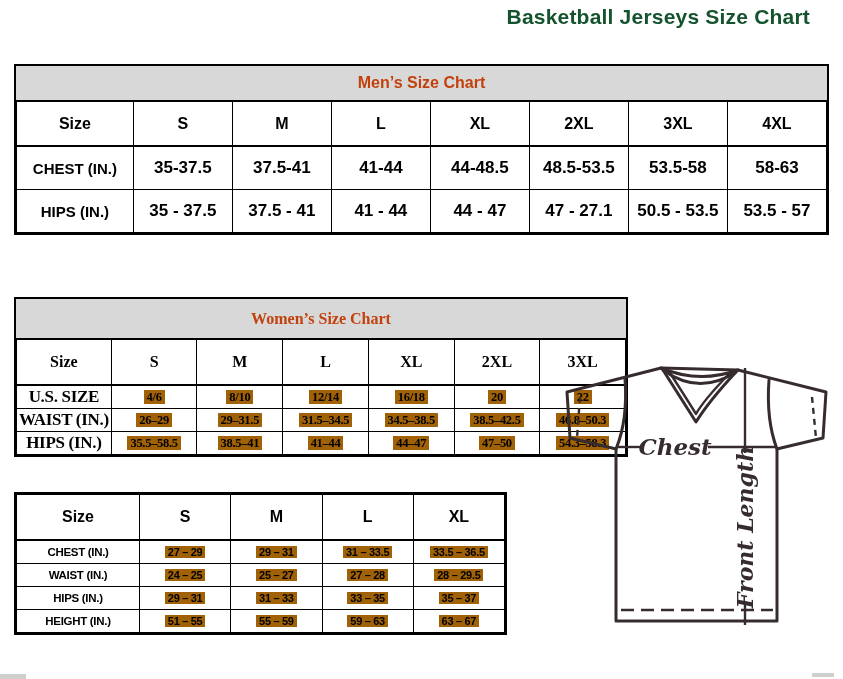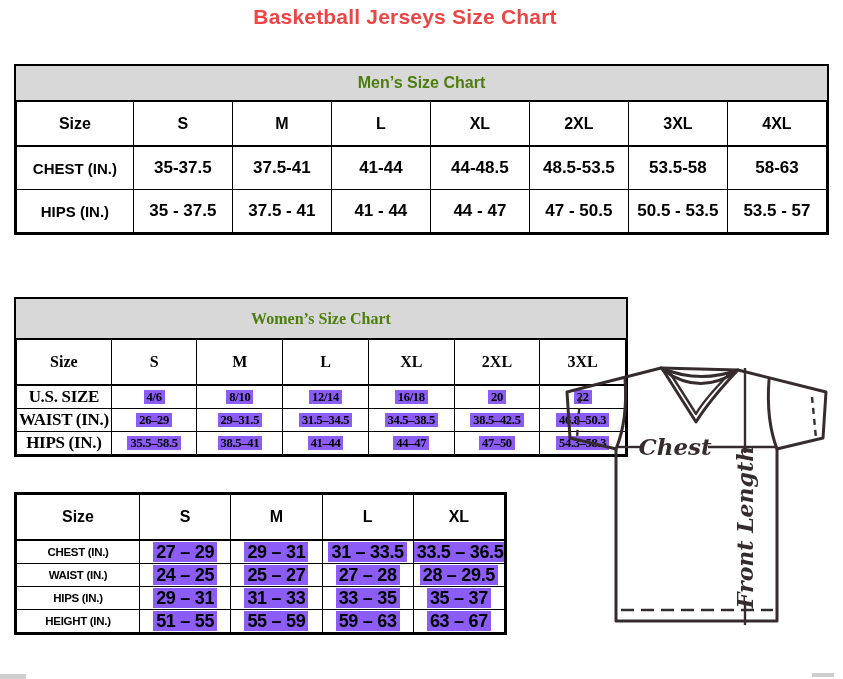--- a/index.html
+++ b/index.html
@@ -2,31 +2,31 @@
 <html><head>
 <meta charset="utf-8">
 <style>
   html,body { margin:0; padding:0; background:#ffffff; }
   body { font-family:"Liberation Sans", sans-serif; }
   .page {
     position:relative; width:843px; height:679px; background:#fff;
     overflow:hidden; margin:0 auto;
   }
   .page-title {
-    position:absolute; top:5px; left:0; width:810px; text-align:center;
-    font-size:21px; font-weight:bold; color:#ef4444; letter-spacing:0.2px;
+    position:absolute; top:5px; left:0; width:810px; text-align:right;
+    font-size:21px; font-weight:bold; color:#14532d; letter-spacing:0.2px;
   }
   
   .tbl-wrap {
     position:absolute; box-sizing:border-box; border:2px solid #000; background:#fff;
   }
   .tbl-bar {
     display:flex; align-items:center; justify-content:center;
     background:#d8d8d8; border-bottom:1px solid #000;
-    font-weight:bold; font-size:16px; color:#4d7c0f;
+    font-weight:bold; font-size:16px; color:#c2410c;
   }
   .tbl-wrap table {
     width:100%; border-collapse:collapse; table-layout:fixed;
   }
   .tbl-wrap th, .tbl-wrap td {
     border:1px solid #000; text-align:center; vertical-align:middle;
     font-weight:bold; color:#000; padding:0; overflow:hidden; white-space:nowrap;
   }
   .tbl-wrap thead th { border-bottom:2px solid #000; }
   
@@ -37,25 +37,25 @@
   .men-tbl td.rowlabel { font-size:15px; }
   
   .women-tbl .tbl-bar { height:39px; }
   .women-tbl thead th { height:44px; font-size:16px; }
   .women-tbl tbody td { height:22px; font-size:12.5px; letter-spacing:-0.3px; }
   .women-tbl th.first { width:15.4%; }
   .women-tbl td.rowlabel { font-size:17px; }
   
   .youth-tbl .tbl-bar { height:39px; }
   .youth-tbl thead th { height:44px; font-size:16px; }
-  .youth-tbl tbody td { height:22px; font-size:18px; letter-spacing:-0.3px; }
+  .youth-tbl tbody td { height:22px; font-size:11px; letter-spacing:-0.3px; }
   .youth-tbl th.first { width:25%; }
   .youth-tbl td.rowlabel { font-size:11.5px; }
   
-  .hl { background:#8b5cf6; padding:0 3px; }
+  .hl { background:#a16207; padding:0 3px; }
   
   .jersey-box { position:absolute; left:555px; top:358px; width:288px; height:310px; }
   .jersey-box svg { width:100%; height:100%; display:block; }
   .diagram-label {
     font-family:"DejaVu Serif", serif; font-style:italic; font-weight:bold;
   }
   
   .sb-frag { position:absolute; background:#cfcfcf; }
   .sb-frag.left  { left:0; top:674px; width:26px; height:5px; }
   .sb-frag.right { left:812px; top:673px; width:22px; height:4px; }
@@ -92,21 +92,21 @@
             <td>48.5-53.5</td>
             <td>53.5-58</td>
             <td>58-63</td>
           </tr>
           <tr>
             <td class="rowlabel first">HIPS (IN.)</td>
             <td>35 - 37.5</td>
             <td>37.5 - 41</td>
             <td>41 - 44</td>
             <td>44 - 47</td>
-            <td>47 - 50.5</td>
+            <td>47 - 27.1</td>
             <td>50.5 - 53.5</td>
             <td>53.5 - 57</td>
           </tr>
         </tbody>
       </table>
   </div>
 
   <div class="tbl-wrap women-tbl" style="left:14px; top:297px; width:614px;font-family:Liberation Serif, serif;">
     <div class="tbl-bar">Women’s Size Chart</div>
     <table>

